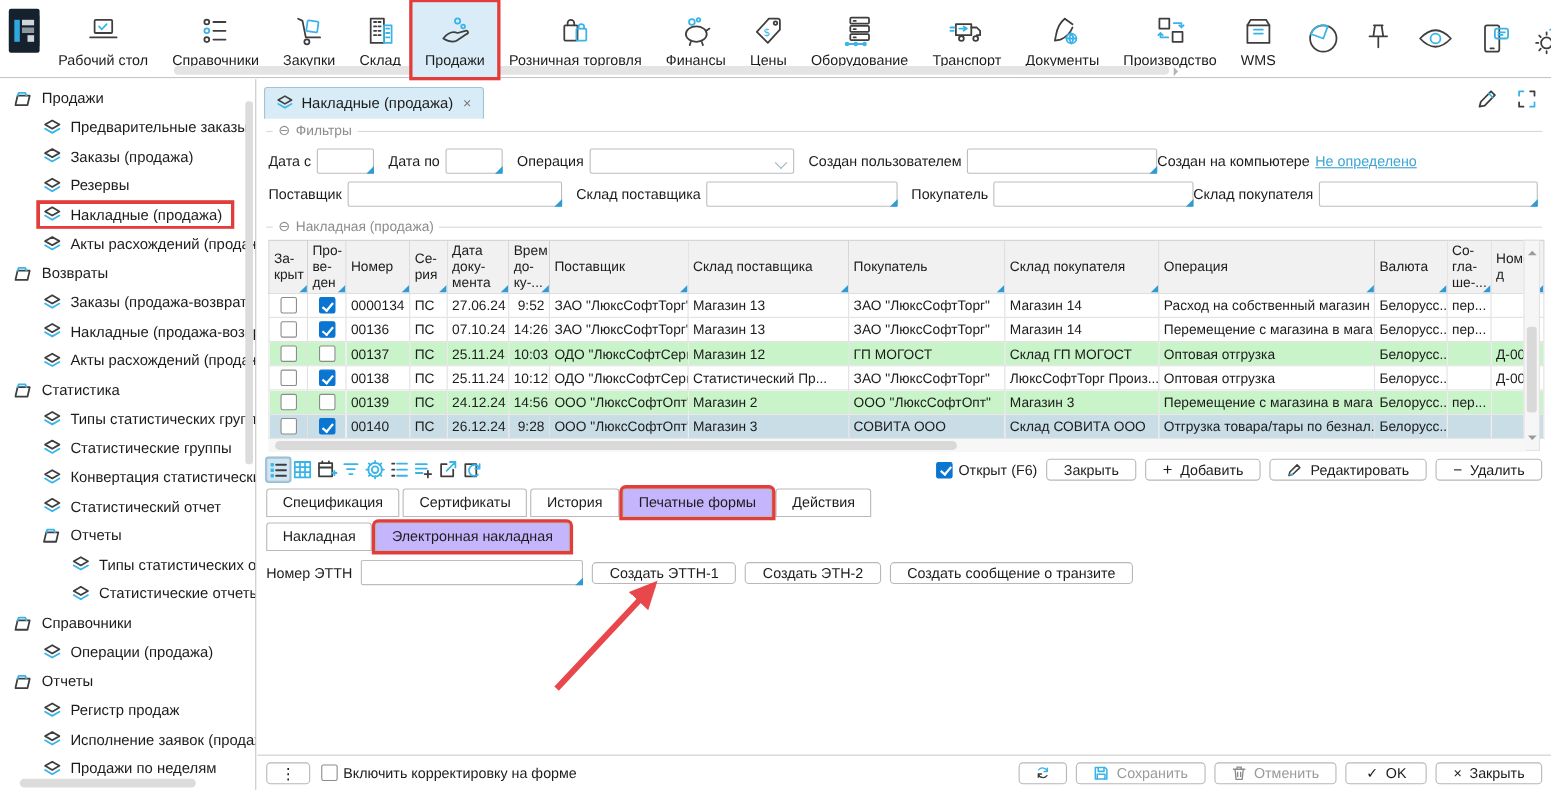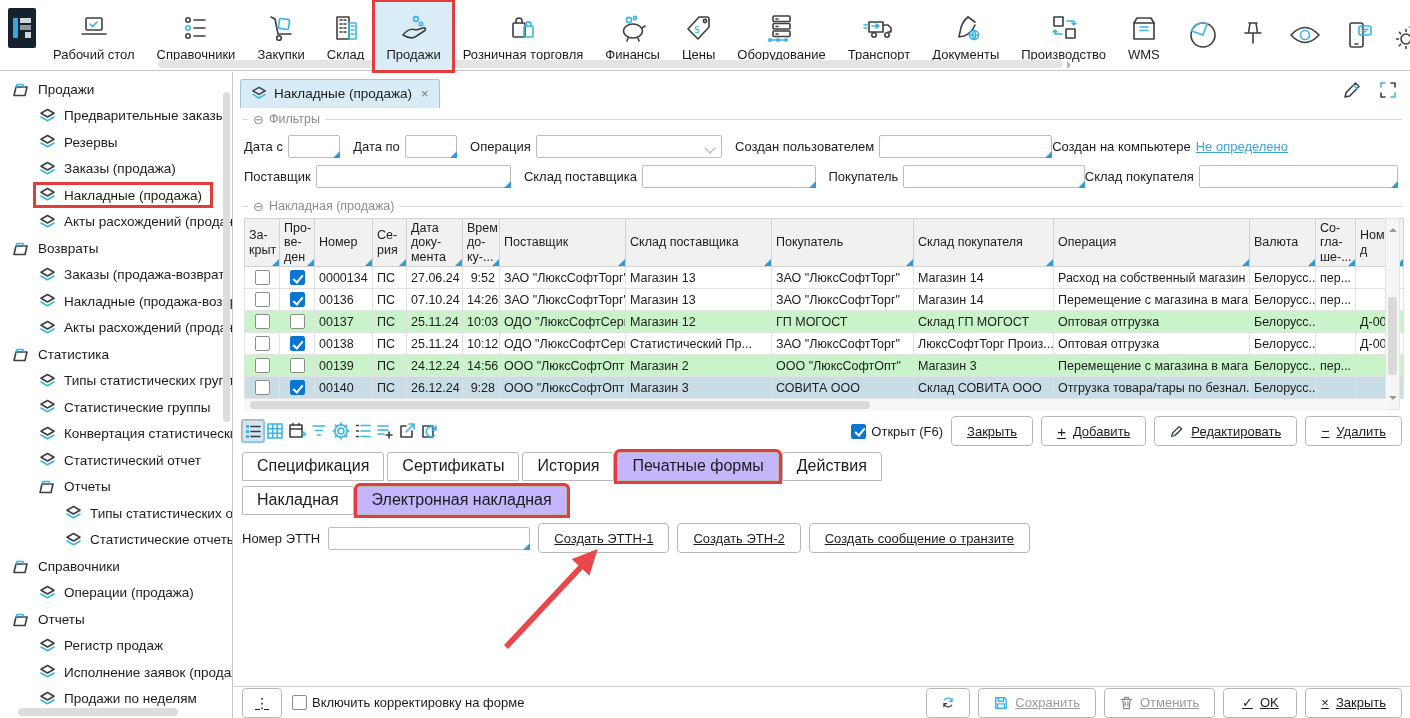--- a/index.html
+++ b/index.html
@@ -98,29 +98,29 @@
   .vscroll .thumb { position:absolute; left:2px; top:78px; width:9px; height:78px; background:#d9d9d9; border-radius:3px; }
   .hscroll { width:1143px; height:12px; background:#f7f7f7; position:relative; }
   .hscroll .thumb { position:absolute; left:6px; top:2px; width:620px; height:8px; background:#d9d9d9; border-radius:4px; }
 
   
   .gridbar { display:flex; align-items:center; padding:5px 8px 3px; }
   .tool { width:22px; height:22px; display:flex; align-items:center; justify-content:center; border-radius:2px; }
   .tool.sel { background:#cfe7f5; box-shadow:0 0 0 1px #84c4e6; }
   .gb-right { margin-left:auto; display:flex; align-items:center; gap:8px; }
   .chkline { display:flex; align-items:center; gap:5px; font-size:13px; }
-  .btn { display:inline-flex; align-items:center; justify-content:center; gap:7px; height:30px;
+  .btn { display:inline-flex; align-items:center; justify-content:center; gap:7px; height:20px;
     border:1px solid #b8b8b8; border-radius:4px; background:#fff; font-size:13px;
-    padding:0 15px; white-space:nowrap; color:#1c1c1c;text-decoration:underline; }
+    padding:0 15px; white-space:nowrap; color:#1c1c1c; }
   .btn .plus { font-size:15px; } .btn .minus { font-size:14px; }
   .btn.dis { color:#9a9a9a; }
 
   .dtabs { display:flex; padding:3px 8px 0; gap:3px; }
   .dtab { border:1px solid #b9b9b9; background:#fff; border-radius:3px 3px 0 0;
-    padding:4px 14px 5px; font-size:16px; position:relative; }
+    padding:4px 14px 5px; font-size:13px; position:relative; }
   .dtab.on { background:#c4b5fd; }
   .dtab.ann { box-shadow:0 0 0 3px #e23d3a; z-index:6; }
 
   .ettnrow { display:flex; align-items:center; gap:8px; padding:8px 8px 0; font-size:13px; }
 
   .spacer { flex:1; position:relative; }
   .arrow-svg { position:absolute; left:256px; top:-18px; }
 
   
   .bottombar { height:32px; border-top:1px solid #cccccc; display:flex; align-items:center;
@@ -355,32 +355,32 @@
         </div>
       </div>
       <div class="side-item lv1">
         <div class="si-wrap">
           <span>
             <svg width="17" height="16" viewBox="0 0 17 16">
               <path class="st" d="M8.5 1.5L15 5.2 8.5 9 2 5.2z"></path>
               <path class="sb" d="M2 9l6.5 3.8L15 9"></path>
             </svg>
           </span>
+          <span>Заказы (продажа)</span>
+        </div>
+      </div>
+      <div class="side-item lv1">
+        <div class="si-wrap">
+          <span>
+            <svg width="17" height="16" viewBox="0 0 17 16">
+              <path class="st" d="M8.5 1.5L15 5.2 8.5 9 2 5.2z"></path>
+              <path class="sb" d="M2 9l6.5 3.8L15 9"></path>
+            </svg>
+          </span>
           <span>Резервы</span>
-        </div>
-      </div>
-      <div class="side-item lv1">
-        <div class="si-wrap">
-          <span>
-            <svg width="17" height="16" viewBox="0 0 17 16">
-              <path class="st" d="M8.5 1.5L15 5.2 8.5 9 2 5.2z"></path>
-              <path class="sb" d="M2 9l6.5 3.8L15 9"></path>
-            </svg>
-          </span>
-          <span>Заказы (продажа)</span>
         </div>
       </div>
       <div class="side-item lv1">
         <div class="si-wrap ann">
           <span>
             <svg width="17" height="16" viewBox="0 0 17 16">
               <path class="st" d="M8.5 1.5L15 5.2 8.5 9 2 5.2z"></path>
               <path class="sb" d="M2 9l6.5 3.8L15 9"></path>
             </svg>
           </span>

